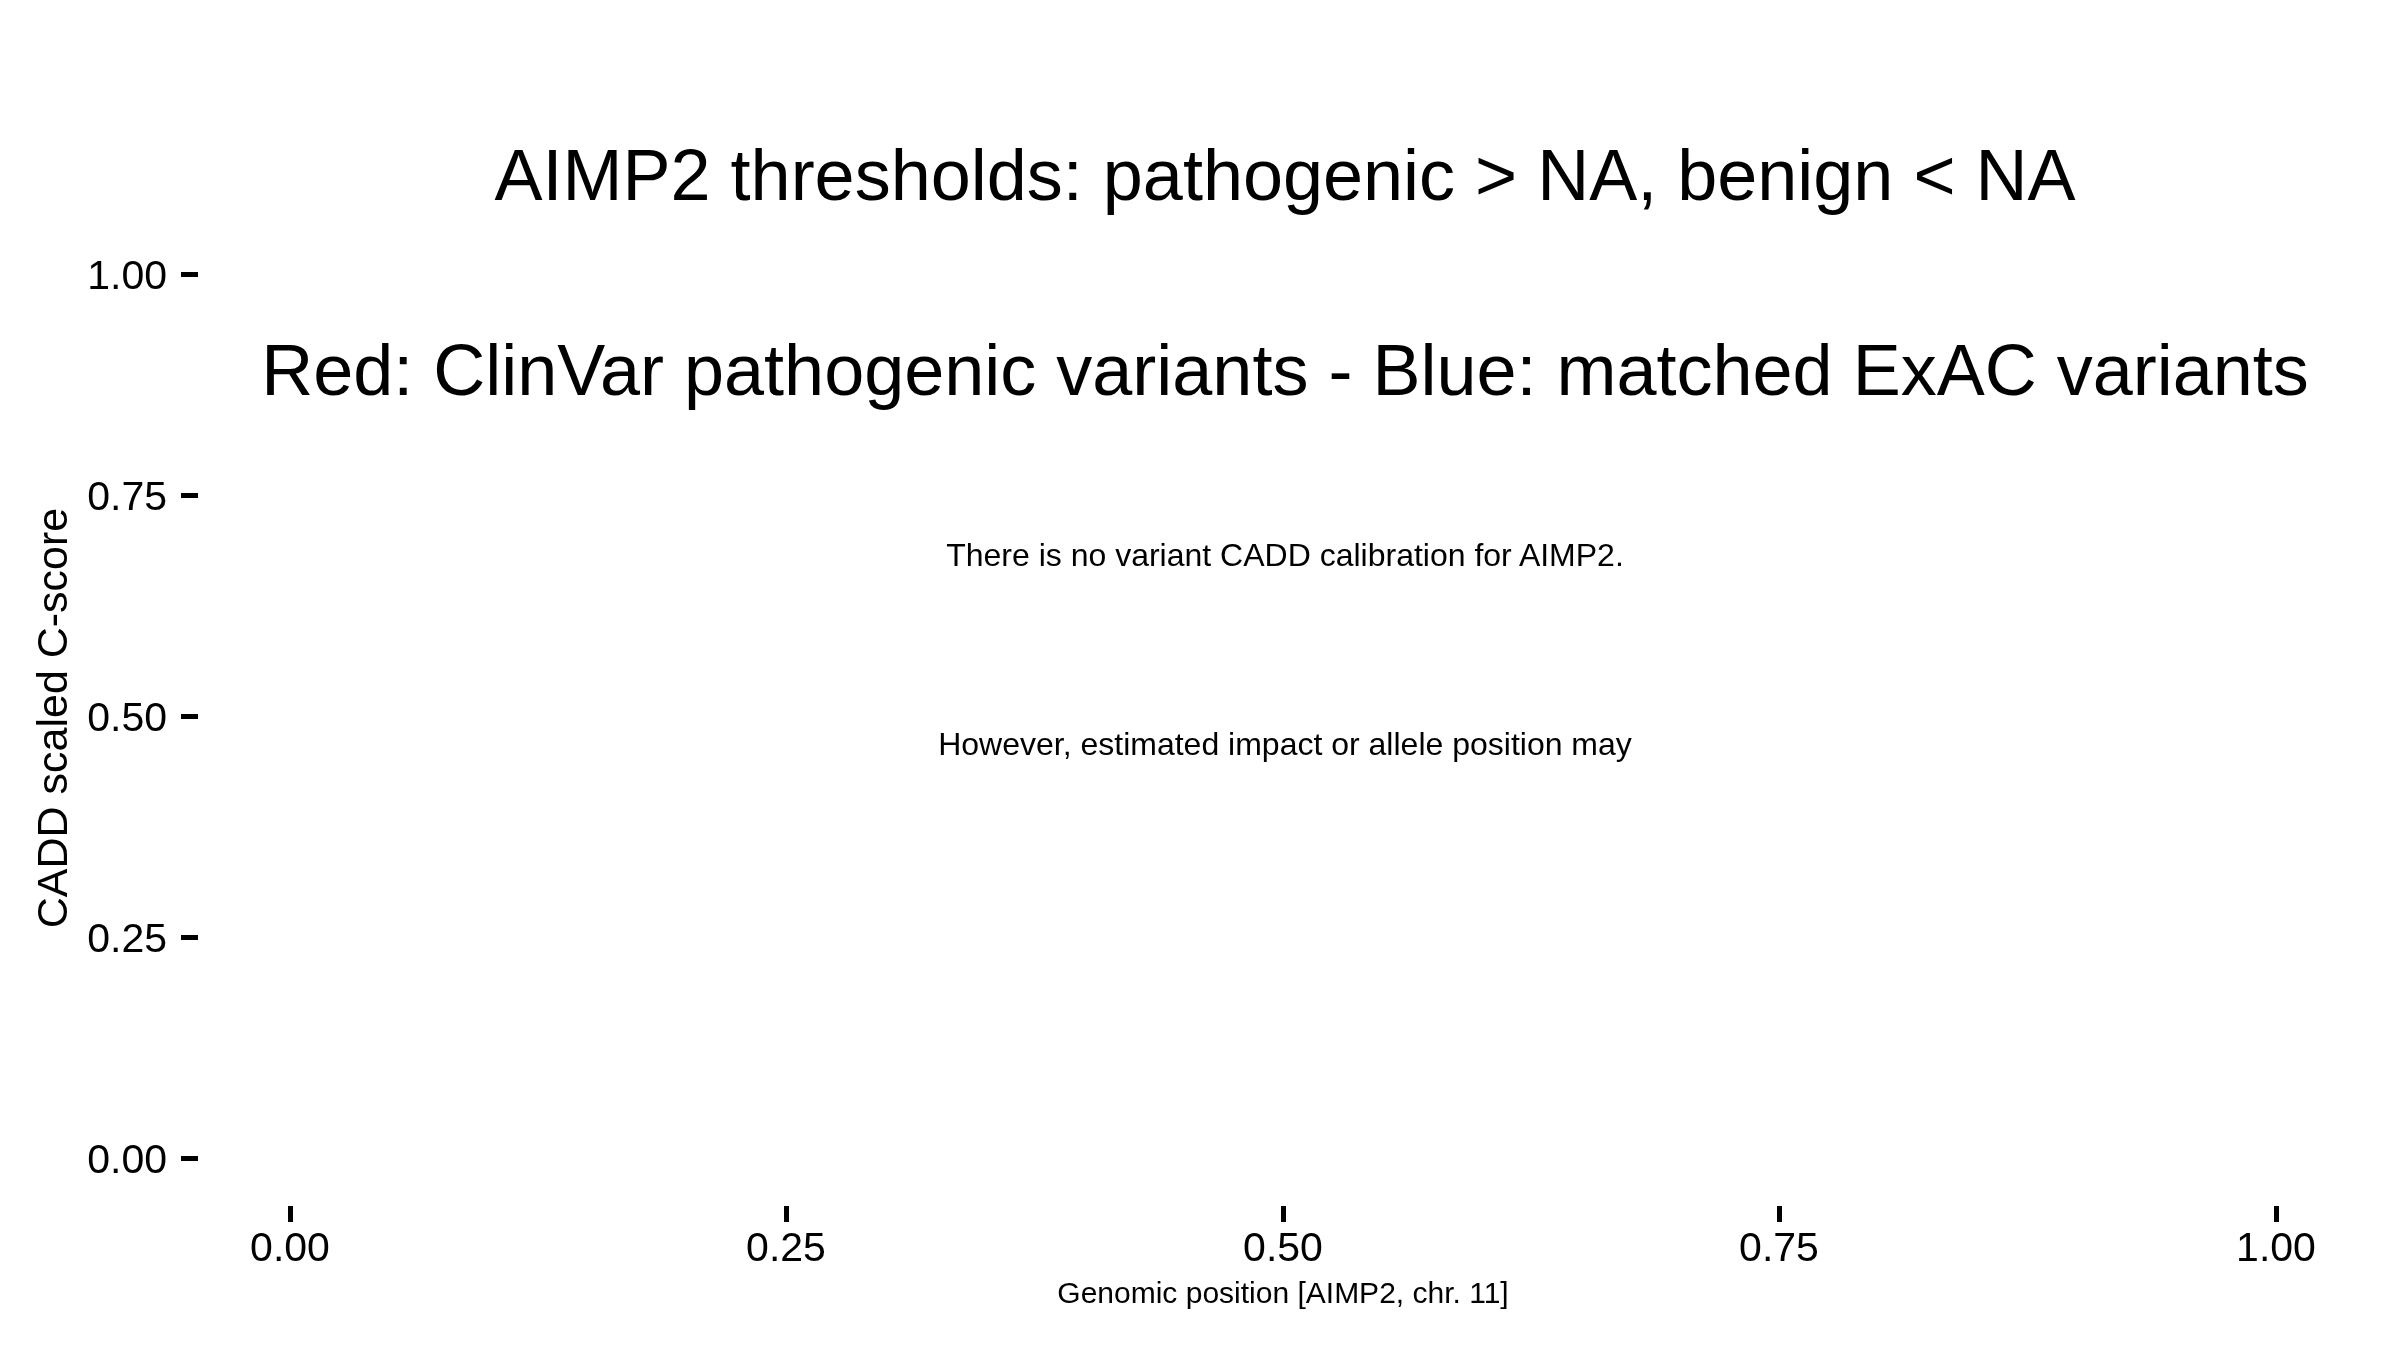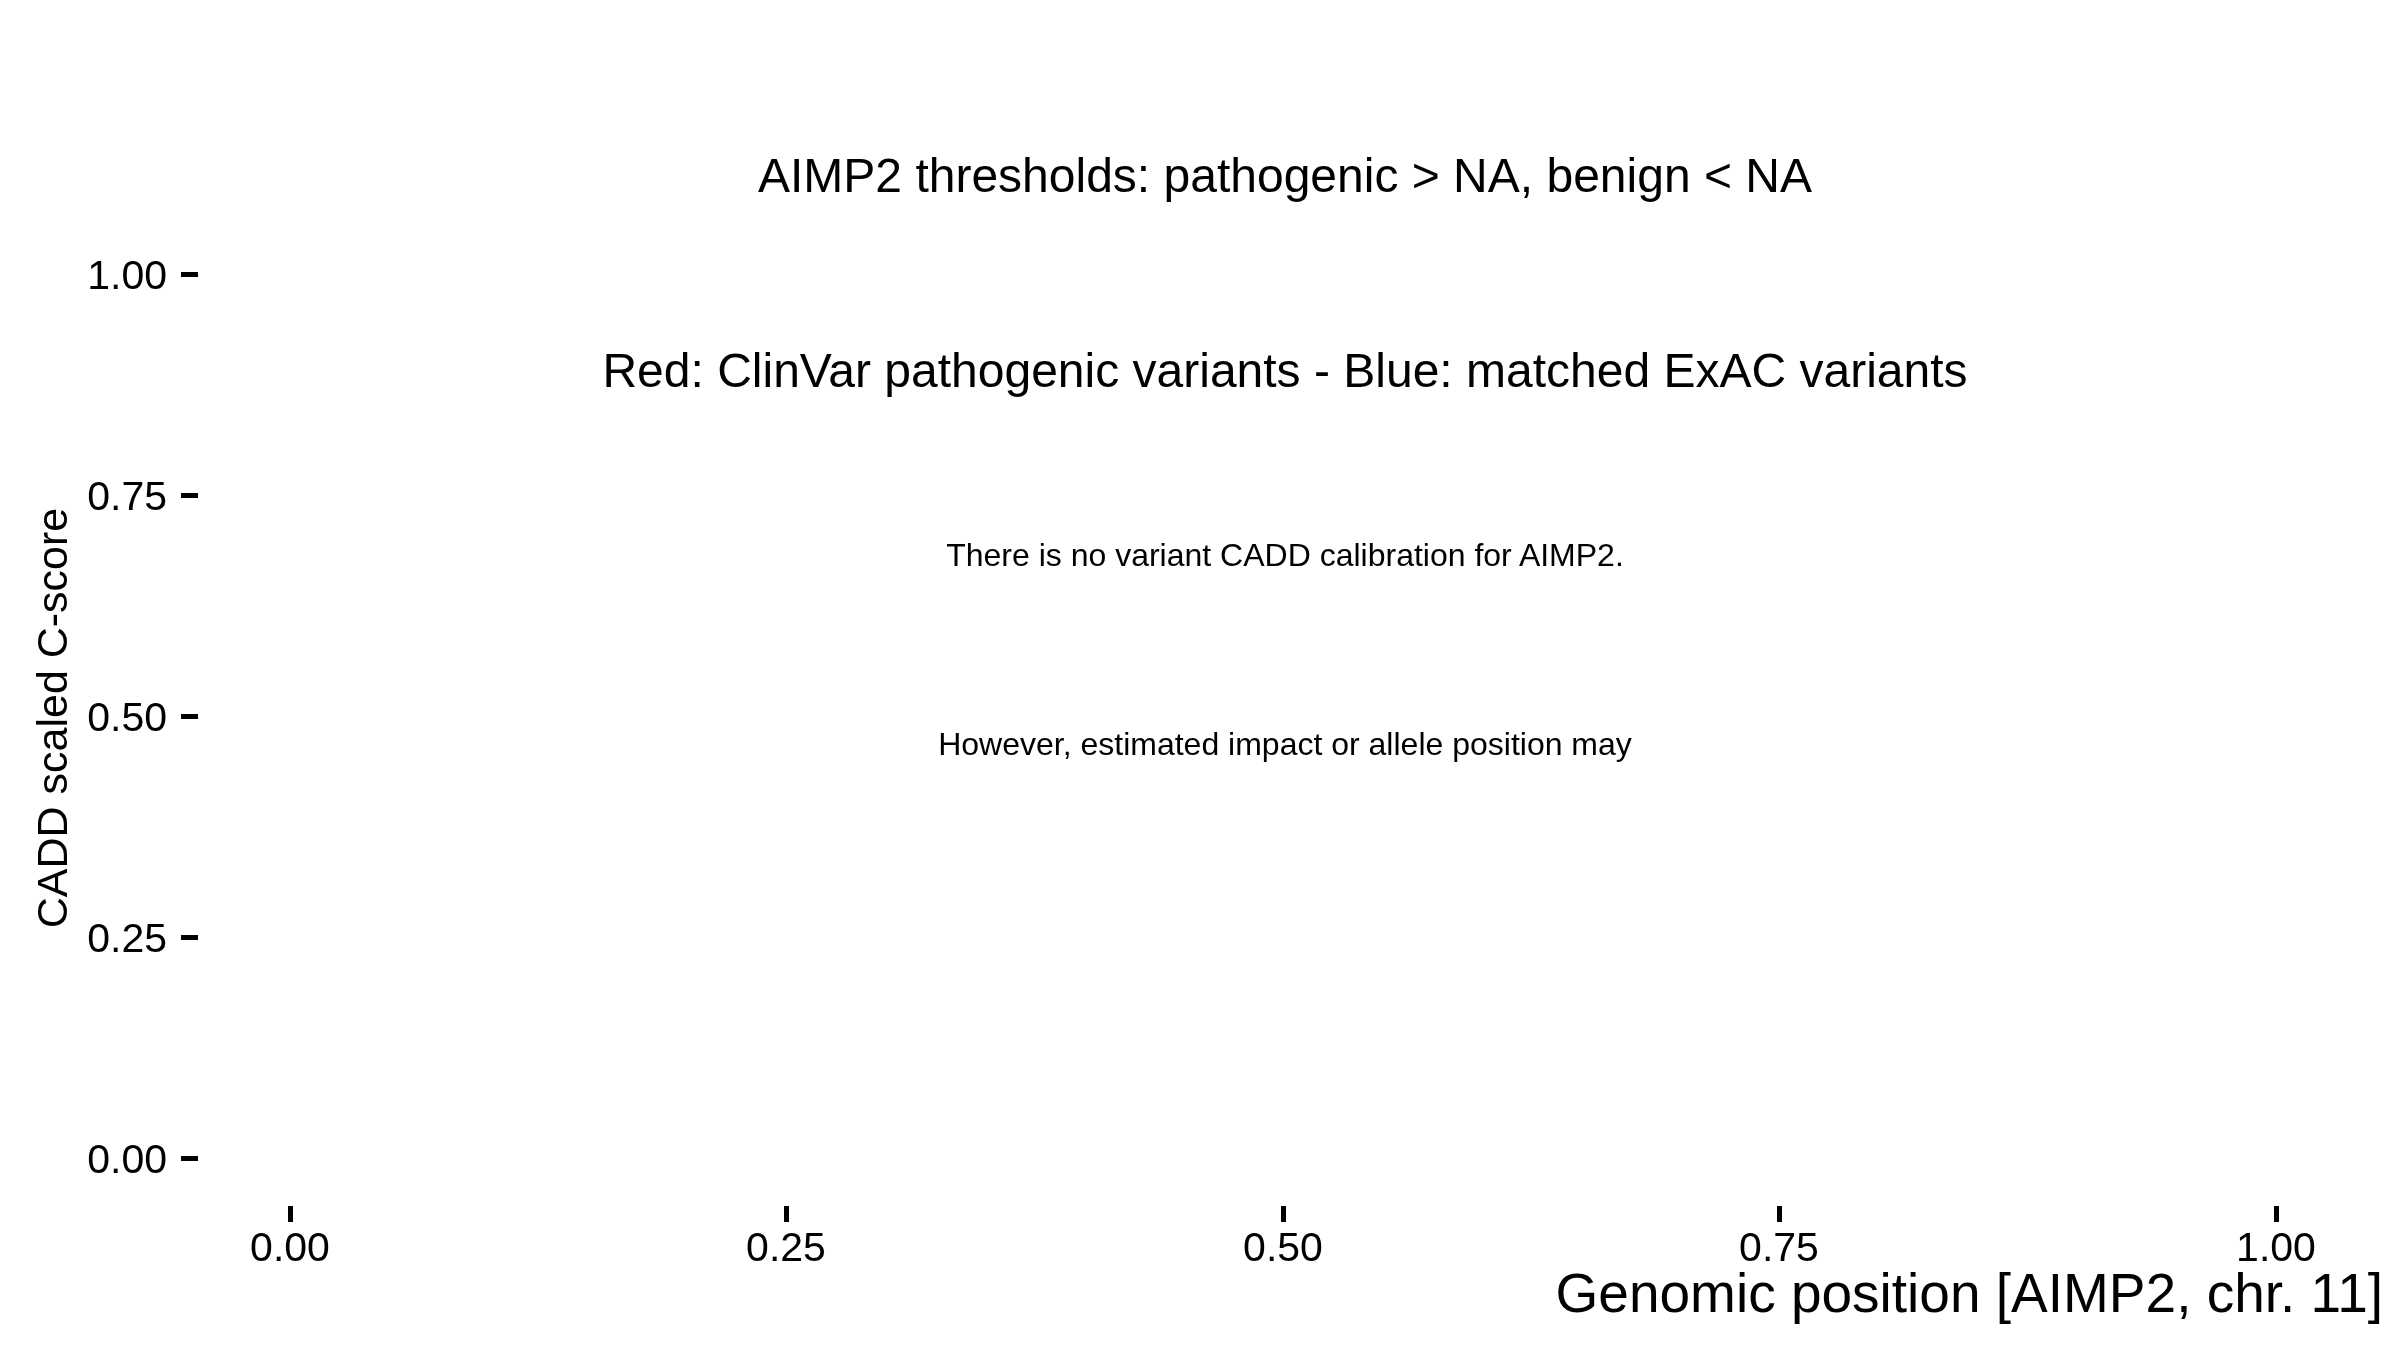--- a/index.html
+++ b/index.html
@@ -16,21 +16,21 @@
     color: #000000;
     overflow: hidden;
   }
   .abs { position: absolute; }
 
   .plot-title {
     left: 185px;
     top: 13px;
     width: 2200px;
     text-align: center;
-    font-size: 48px;
+    font-size: 72px;
     line-height: 65px;
     white-space: pre;
   }
   .annotation {
     left: 185px;
     top: 398px;
     width: 2200px;
     text-align: center;
     font-size: 32px;
     line-height: 63px;
@@ -41,22 +41,22 @@
     top: 718px;
     transform: translate(-50%, -50%) rotate(-90deg);
     font-size: 43px;
     line-height: 50px;
     white-space: nowrap;
   }
   .x-axis-title {
     left: 183px;
     top: 1268px;
     width: 2200px;
-    text-align: right;
-    font-size: 55px;
+    text-align: center;
+    font-size: 30px;
     line-height: 50px;
   }
   .y-tick-label {
     left: 17px;
     width: 150px;
     text-align: right;
     font-size: 41px;
     line-height: 42px;
   }
   .x-tick-label {

